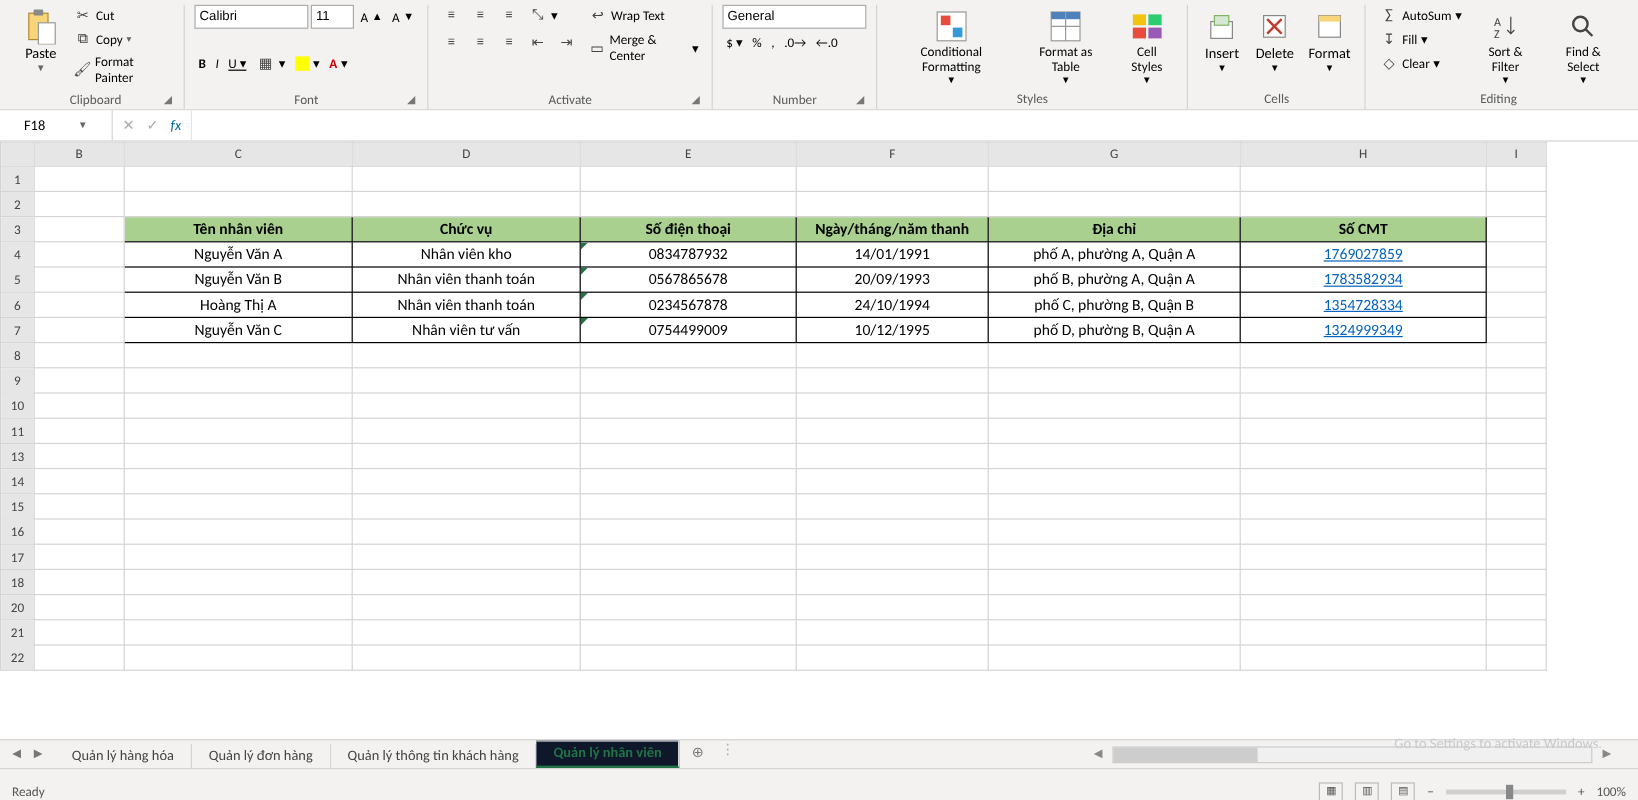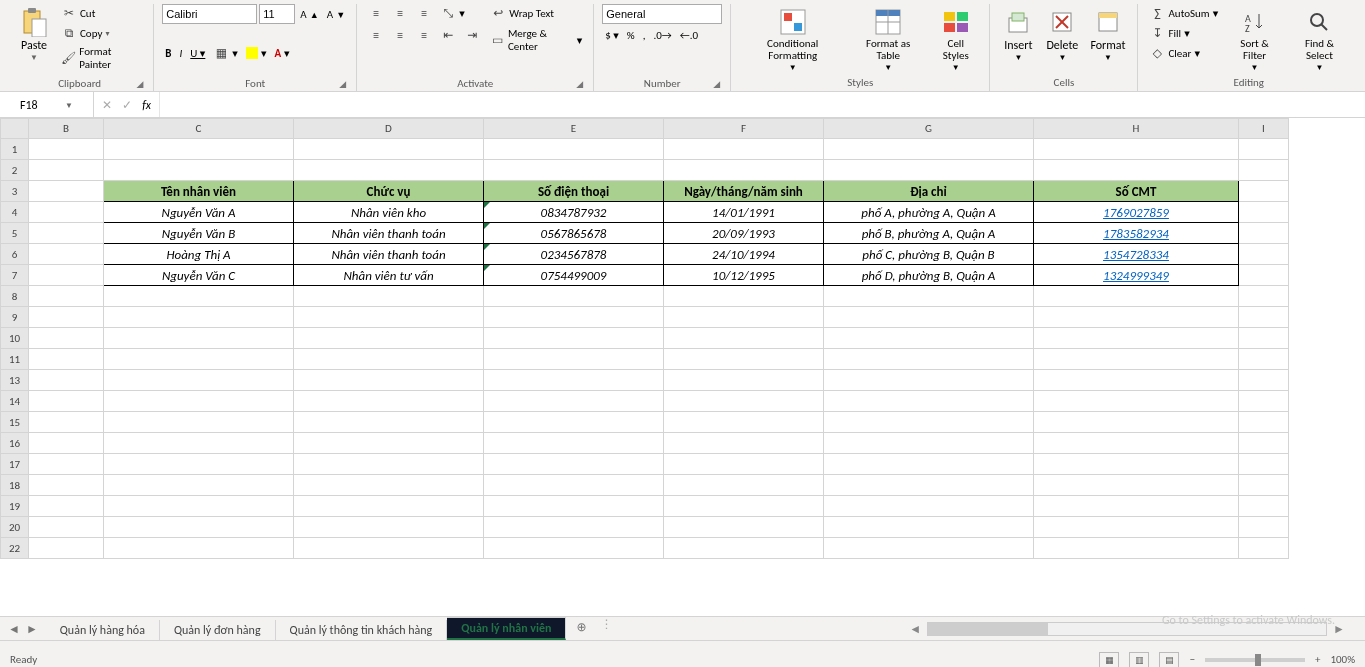--- a/index.html
+++ b/index.html
@@ -28,21 +28,21 @@
   .fx-input { flex: 1; padding: 0 6px; display: flex; align-items: center; }
 
   
   .grid-wrap { position: relative; height: 498px; overflow: hidden; }
   table.sheet { border-collapse: collapse; table-layout: fixed; }
   .col-header th, .row-header { background: #e6e6e6; font-weight: normal; font-size: 11px; color: #444; border: 1px solid #d4d4d4; text-align: center; position: sticky; }
   .col-header th { height: 20px; }
   .row-header { width: 28px; }
   td.cell { border: 1px solid #d4d4d4; height: 21px; font-size: 13px; font-family: Calibri, sans-serif; padding: 0 4px; white-space: nowrap; overflow: hidden; }
   .hdr-cell { background: #a9d08e; font-weight: bold; text-align: center; border: 1px solid #000 !important; }
-  .data-cell { text-align: center; border: 1px solid #000 !important; font-style: italic; }
+  .data-cell { text-align: center; border: 1px solid #000 !important; }
   .link-cell { color: #0563c1; text-decoration: underline; }
   .tri-mark { position: relative; margin-top: 44px; }
   .tri-mark::before { content:""; position:absolute; top:0; left:0; border-left:6px solid #217346; border-bottom:6px solid transparent; }
 
   
   .sheet-tabs-bar { height: 24px; border-top: 1px solid #d4d4d4; background: #f3f2f1; display: flex; align-items: stretch; font-size: 12px; }
   .tab-nav { display: flex; align-items: center; padding: 0 8px; gap: 6px; color: #777; }
   .tabs { display: flex; align-items: flex-end; }
   .tab { padding: 3px 14px; border-right: 1px solid #d4d4d4; background: #f3f2f1; cursor: pointer; color: #444; }
   .tab.active { background: #0f172a; color: #217346; font-weight: bold; border-top: 1px solid #d4d4d4; border-bottom: 2px solid #217346; }
@@ -299,21 +299,21 @@
 </div>
 
 <div class="formula-bar">
   <div class="name-box">
     <span>F18</span>
     <span class="name-box-drop">▼</span>
   </div>
   <div class="fx-controls">
     <span>✕</span>
     <span>✓</span>
-    <span style="font-style:italic;color:#000000">fx</span>
+    <span style="font-style:italic;color:#0369a1">fx</span>
   </div>
   <div class="fx-input"></div>
 </div>
 
 <div class="grid-wrap">
   <table class="sheet" id="sheet-table">
       <tbody>
         <tr class="col-header">
           <th class="row-header"></th>
           <th style="width:75px">B</th>
@@ -346,21 +346,21 @@
           <td class="cell"></td>
           <td class="cell"></td>
           <td class="cell"></td>
         </tr>
         <tr>
           <th class="row-header">3</th>
           <td class="cell"></td>
           <td class="cell hdr-cell">Tên nhân viên</td>
           <td class="cell hdr-cell">Chức vụ</td>
           <td class="cell hdr-cell">Số điện thoại</td>
-          <td class="cell hdr-cell">Ngày/tháng/năm sinh</td>
+          <td class="cell hdr-cell">Ngày/tháng/năm thanh</td>
           <td class="cell hdr-cell">Địa chỉ</td>
           <td class="cell hdr-cell">Số CMT</td>
           <td class="cell"></td>
         </tr>
         <tr>
           <th class="row-header">4</th>
           <td class="cell"></td>
           <td class="cell data-cell">Nguyễn Văn A</td>
           <td class="cell data-cell">Nhân viên kho</td>
           <td class="cell data-cell tri-mark">0834787932</td>
@@ -506,32 +506,32 @@
           <td class="cell"></td>
           <td class="cell"></td>
           <td class="cell"></td>
           <td class="cell"></td>
           <td class="cell"></td>
           <td class="cell"></td>
           <td class="cell"></td>
           <td class="cell"></td>
         </tr>
         <tr>
-          <th class="row-header">19</th>
-          <td class="cell"></td>
-          <td class="cell"></td>
-          <td class="cell"></td>
-          <td class="cell"></td>
-          <td class="cell"></td>
-          <td class="cell"></td>
-          <td class="cell"></td>
-          <td class="cell"></td>
-        </tr>
-        <tr>
           <th class="row-header">20</th>
+          <td class="cell"></td>
+          <td class="cell"></td>
+          <td class="cell"></td>
+          <td class="cell"></td>
+          <td class="cell"></td>
+          <td class="cell"></td>
+          <td class="cell"></td>
+          <td class="cell"></td>
+        </tr>
+        <tr>
+          <th class="row-header">21</th>
           <td class="cell"></td>
           <td class="cell"></td>
           <td class="cell"></td>
           <td class="cell"></td>
           <td class="cell"></td>
           <td class="cell"></td>
           <td class="cell"></td>
           <td class="cell"></td>
         </tr>
         <tr>

